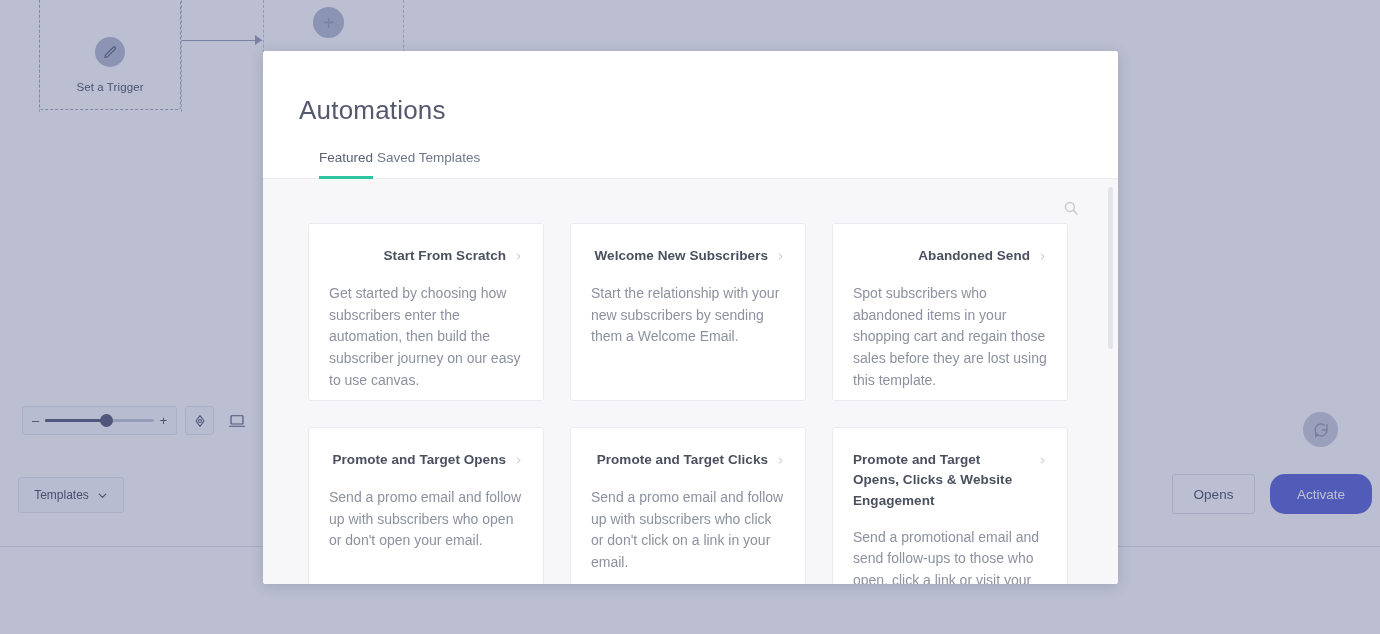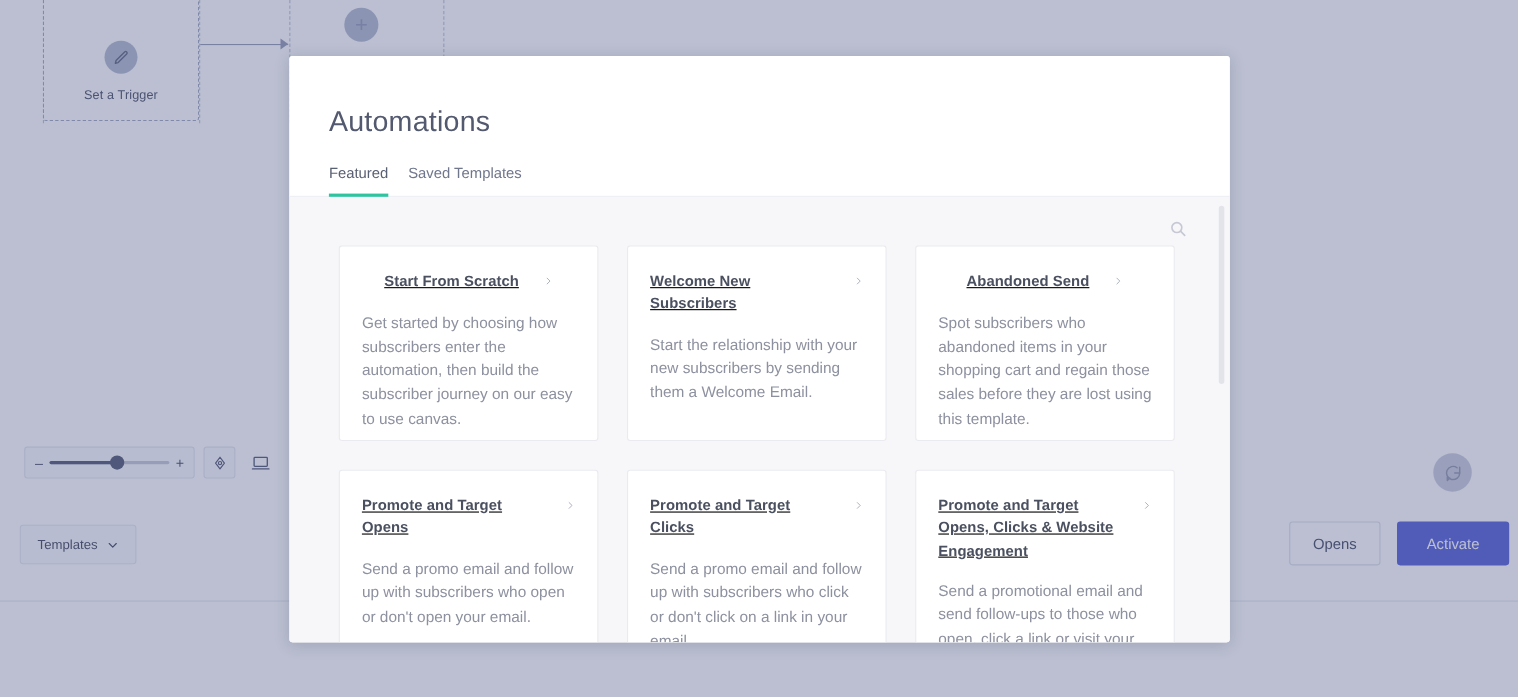--- a/index.html
+++ b/index.html
@@ -229,21 +229,21 @@
     font-size: 13.5px;
     color: #3f4660;
     box-sizing: border-box;
   }
   .activate-btn {
     position: absolute;
     left: 1270px;
     top: 474px;
     width: 102px;
     height: 40px;
-    border-radius: 3px;
+    border-radius: 15px;
     background: #4f5bd5;
     display: flex;
     align-items: center;
     justify-content: center;
     font-size: 13.5px;
     color: #ffffff;
     box-sizing: border-box;
   }
   .chat-bubble {
     position: absolute;
@@ -288,21 +288,22 @@
   }
   .modal-title {
     font-size: 26px;
     font-weight: 400;
     color: #53596e;
     margin: 0 0 24px 0;
     letter-spacing: .2px;
   }
   .tabs {
     display: flex;
-    gap: 18px;
+    gap: 4px;
+    margin-left: 20px;
   }
   .tab {
     font-size: 13.5px;
     color: #70768c;
     padding-bottom: 11px;
     border-bottom: 3px solid transparent;
     margin-bottom: -1px;
   }
   .tab.active {
     color: #5a6073;
@@ -344,23 +345,22 @@
     background: #ffffff;
     border: 1px solid #eaebf0;
     border-radius: 3px;
     height: 178px;
     padding: 22px 20px 0 20px;
     box-sizing: border-box;
   }
   .card-head {
     display: flex;
     align-items: flex-start;
-    justify-content: center;
-    gap: 22px;
-    text-decoration: underline;
+    justify-content: flex-end;
+    gap: 8px;
   }
   .card-title {
     font-size: 13.5px;
     font-weight: bold;
     color: #4a505f;
     line-height: 1.5;
     letter-spacing: .05px;
   }
   .card-chev {
     flex: 0 0 auto;

